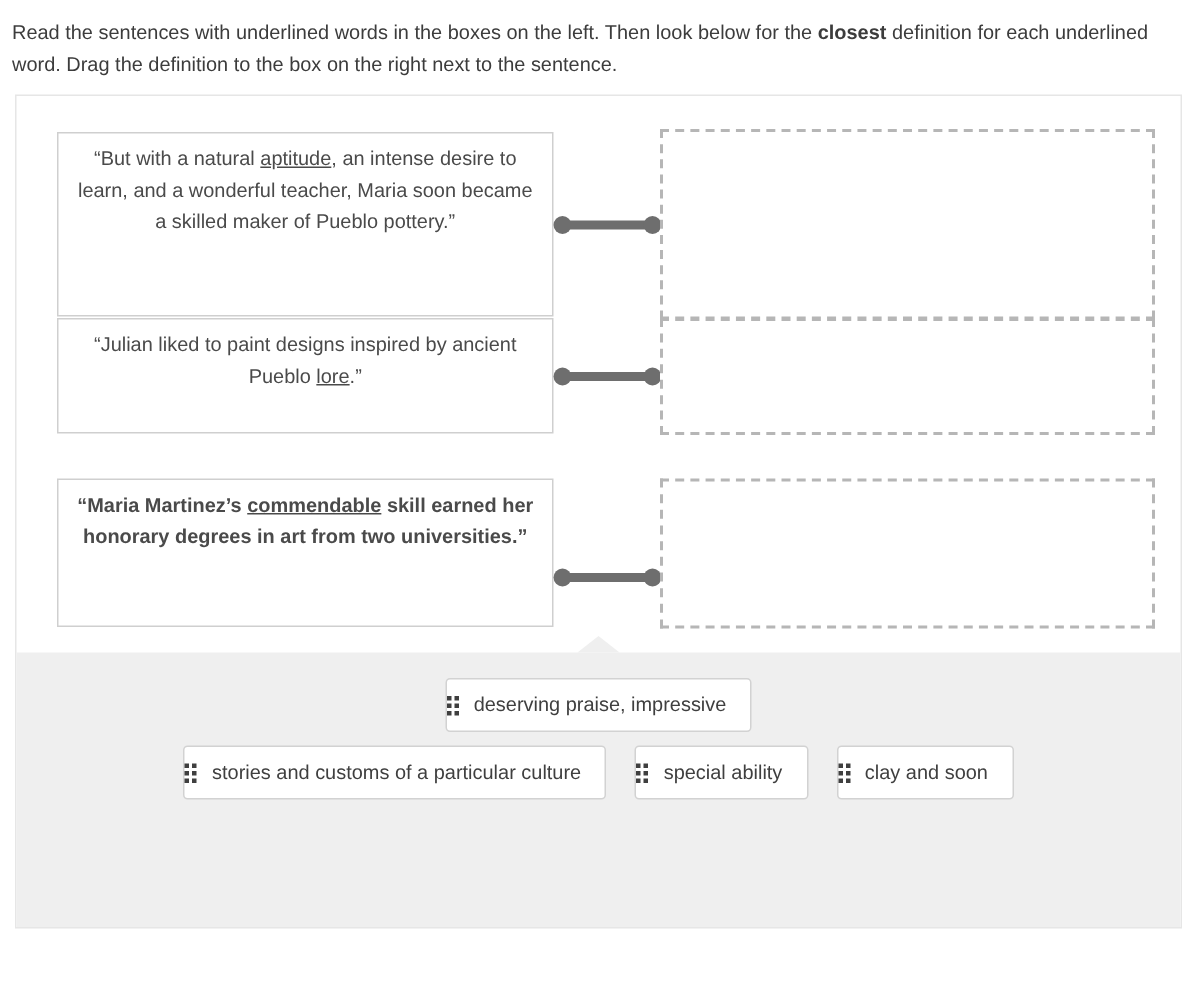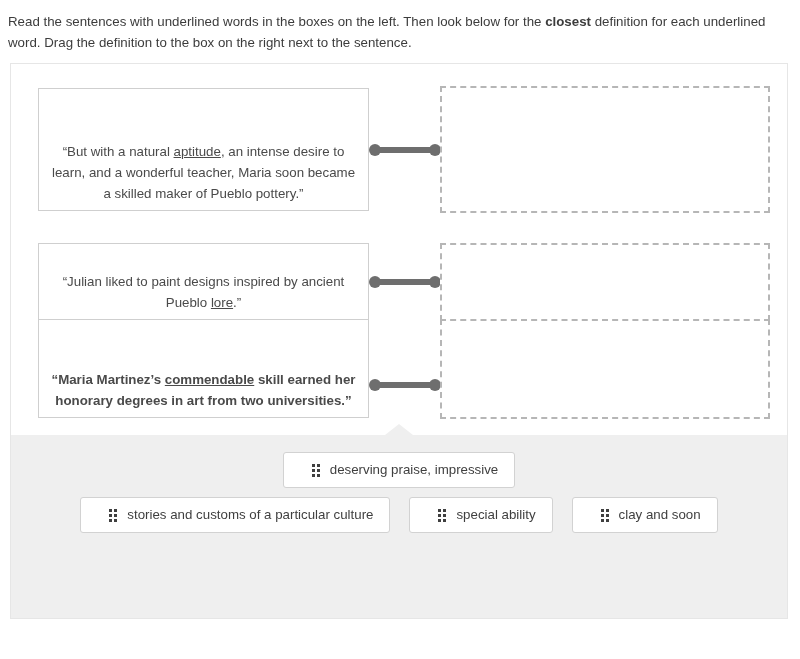--- a/index.html
+++ b/index.html
@@ -51,21 +51,21 @@
 
   
   .sentence-box {
     position: absolute;
     left: 27px;
     width: 331px;
     border: 1px solid #cfcfcf;
     background: #ffffff;
     box-sizing: border-box;
     display: flex;
-    align-items: flex-end;
+    align-items: flex-start;
     justify-content: center;
     padding: 6px 12px;
   }
   .sentence-text {
     text-align: center;
     font-size: 13.3px;
     line-height: 21px;
     color: #4a4a4a;
   }
   .sentence-text u {
@@ -136,21 +136,21 @@
     justify-content: center;
     gap: 19px;
     margin-bottom: 9px;
   }
   .chip {
     display: inline-flex;
     align-items: center;
     background: #ffffff;
     border: 1px solid #d2d2d2;
     border-radius: 3px;
-    padding: 8px 16px 8px 28px;
+    padding: 8px 16px 8px 0;
     font-size: 13.3px;
     line-height: 18px;
     color: #3f3f3f;
     cursor: move;
     white-space: nowrap;
   }
   .grip {
     display: inline-grid;
     grid-template-columns: 3px 3px;
     grid-template-rows: 3px 3px 3px;
@@ -183,21 +183,21 @@
         </div>
       </div>
       <div class="connector" style="top:56px;">
         <span class="knob left"></span>
         <span class="bar"></span>
         <span class="knob right"></span>
       </div>
       <div class="drop-zone" style="top:-2px;height:127px;"></div>
     </div>
 
-    <div class="match-row" style="top:179px;height:77px;">
+    <div class="match-row" style="top:148px;height:77px;">
       <div class="sentence-box" style="top:0;height:77px;">
         <div class="sentence-text">
           <span>“Julian liked to paint designs inspired by ancient Pueblo </span><u>lore</u><span>.”</span>
         </div>
       </div>
       <div class="connector" style="top:33px;">
         <span class="knob left"></span>
         <span class="bar"></span>
         <span class="knob right"></span>
       </div>

